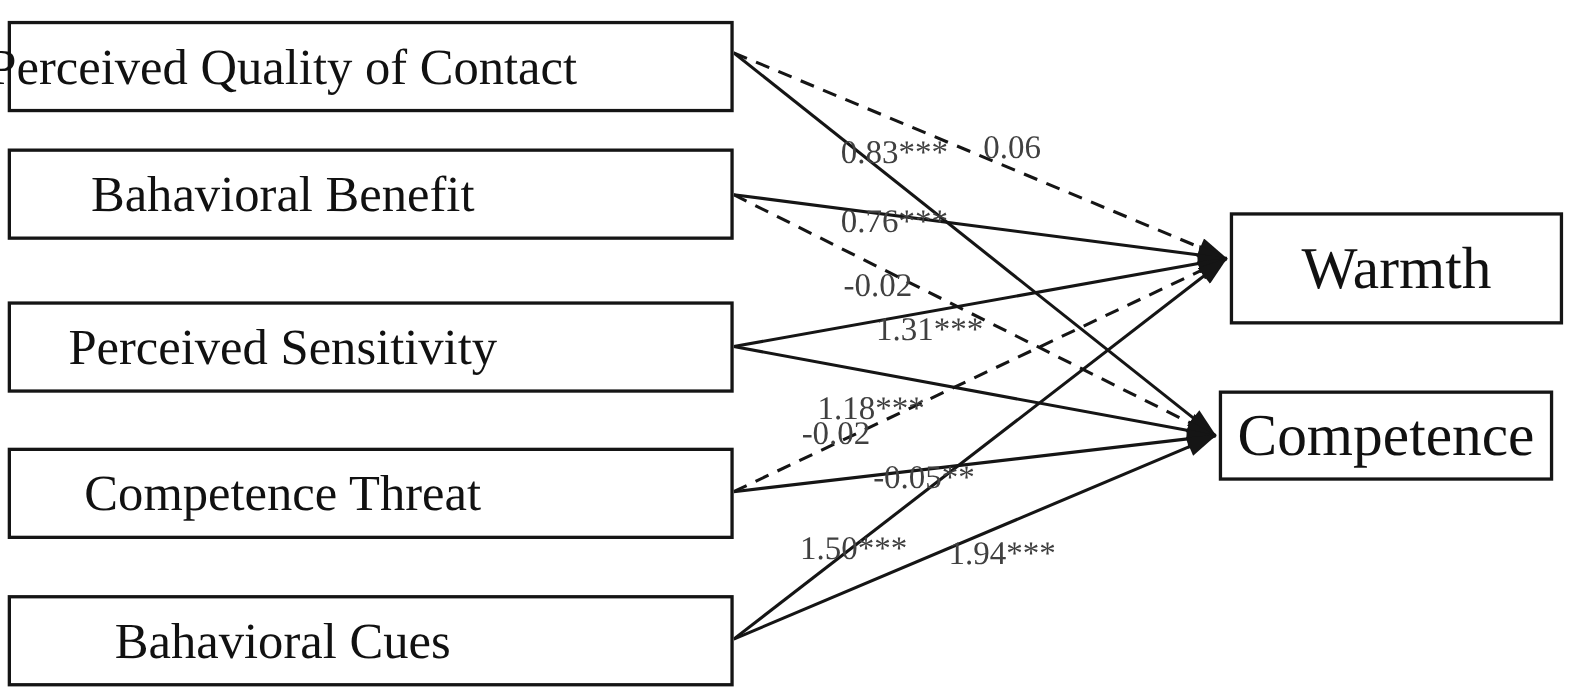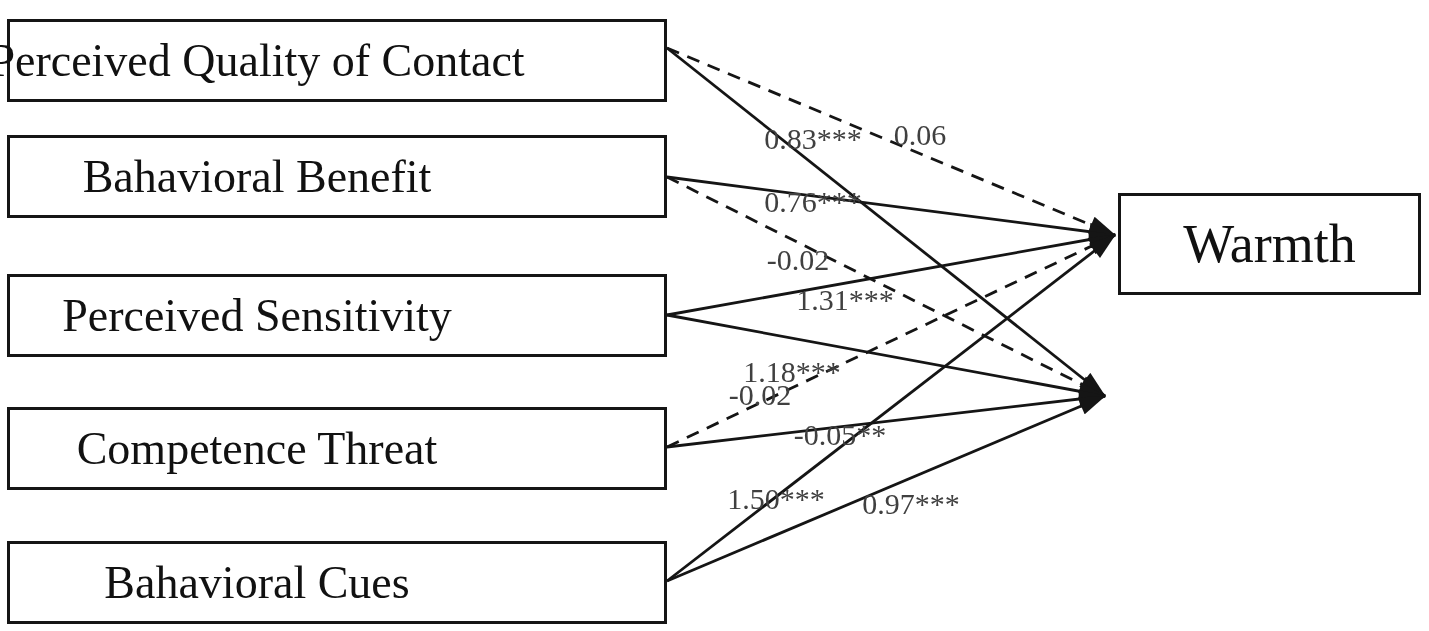--- a/index.html
+++ b/index.html
@@ -97,27 +97,30 @@
   <div class="node predictor node-threat">
     <span>Competence Threat</span>
   </div>
   <div class="node predictor node-cues">
     <span>Bahavioral Cues</span>
   </div>
 
   <div class="node outcome node-warmth">
     <span>Warmth</span>
   </div>
+  <div class="node outcome node-competence">
+    <span>Competence</span>
+  </div>
 
   <div id="labels-root">
       <div class="coef-label" style="left: 920px; top: 135px;">0.06</div>
       <div class="coef-label" style="left: 813px; top: 139px;">0.83***</div>
       <div class="coef-label" style="left: 813px; top: 202px;">0.76***</div>
       <div class="coef-label" style="left: 798px; top: 260px;">-0.02</div>
       <div class="coef-label" style="left: 845px; top: 300px;">1.31***</div>
       <div class="coef-label" style="left: 792px; top: 342px; margin-top: 30px;">1.18***</div>
       <div class="coef-label" style="left: 760px; top: 395px;">-0.02</div>
       <div class="coef-label" style="left: 840px; top: 435px;">-0.05**</div>
       <div class="coef-label" style="left: 776px; top: 499px;">1.50***</div>
-      <div class="coef-label" style="left: 911px; top: 504px;">0.97***</div>
+      <div class="coef-label" style="left: 911px; top: 504px;">1.94***</div>
     </div>
 
 </div>
 
 </body></html>

